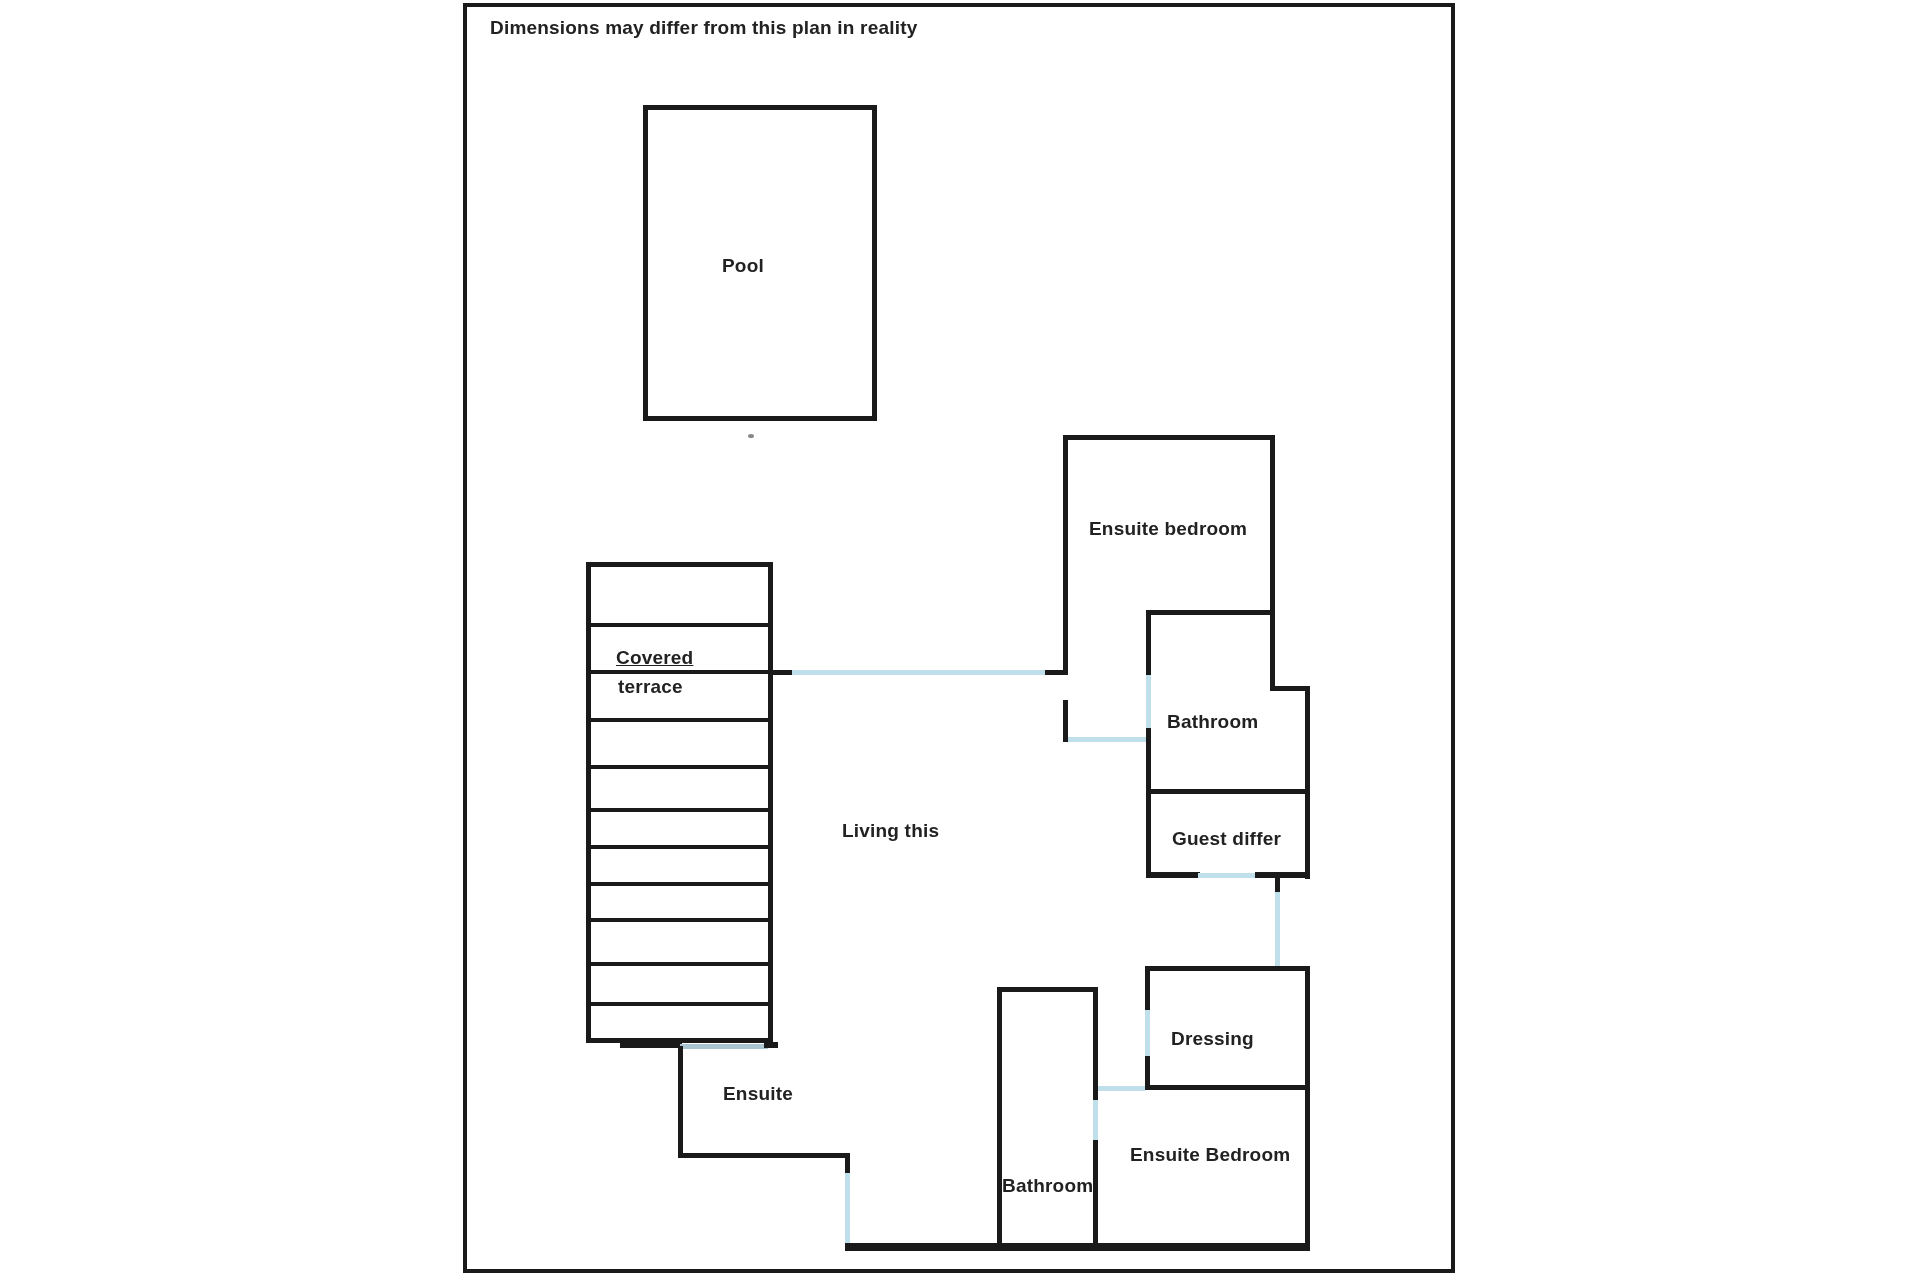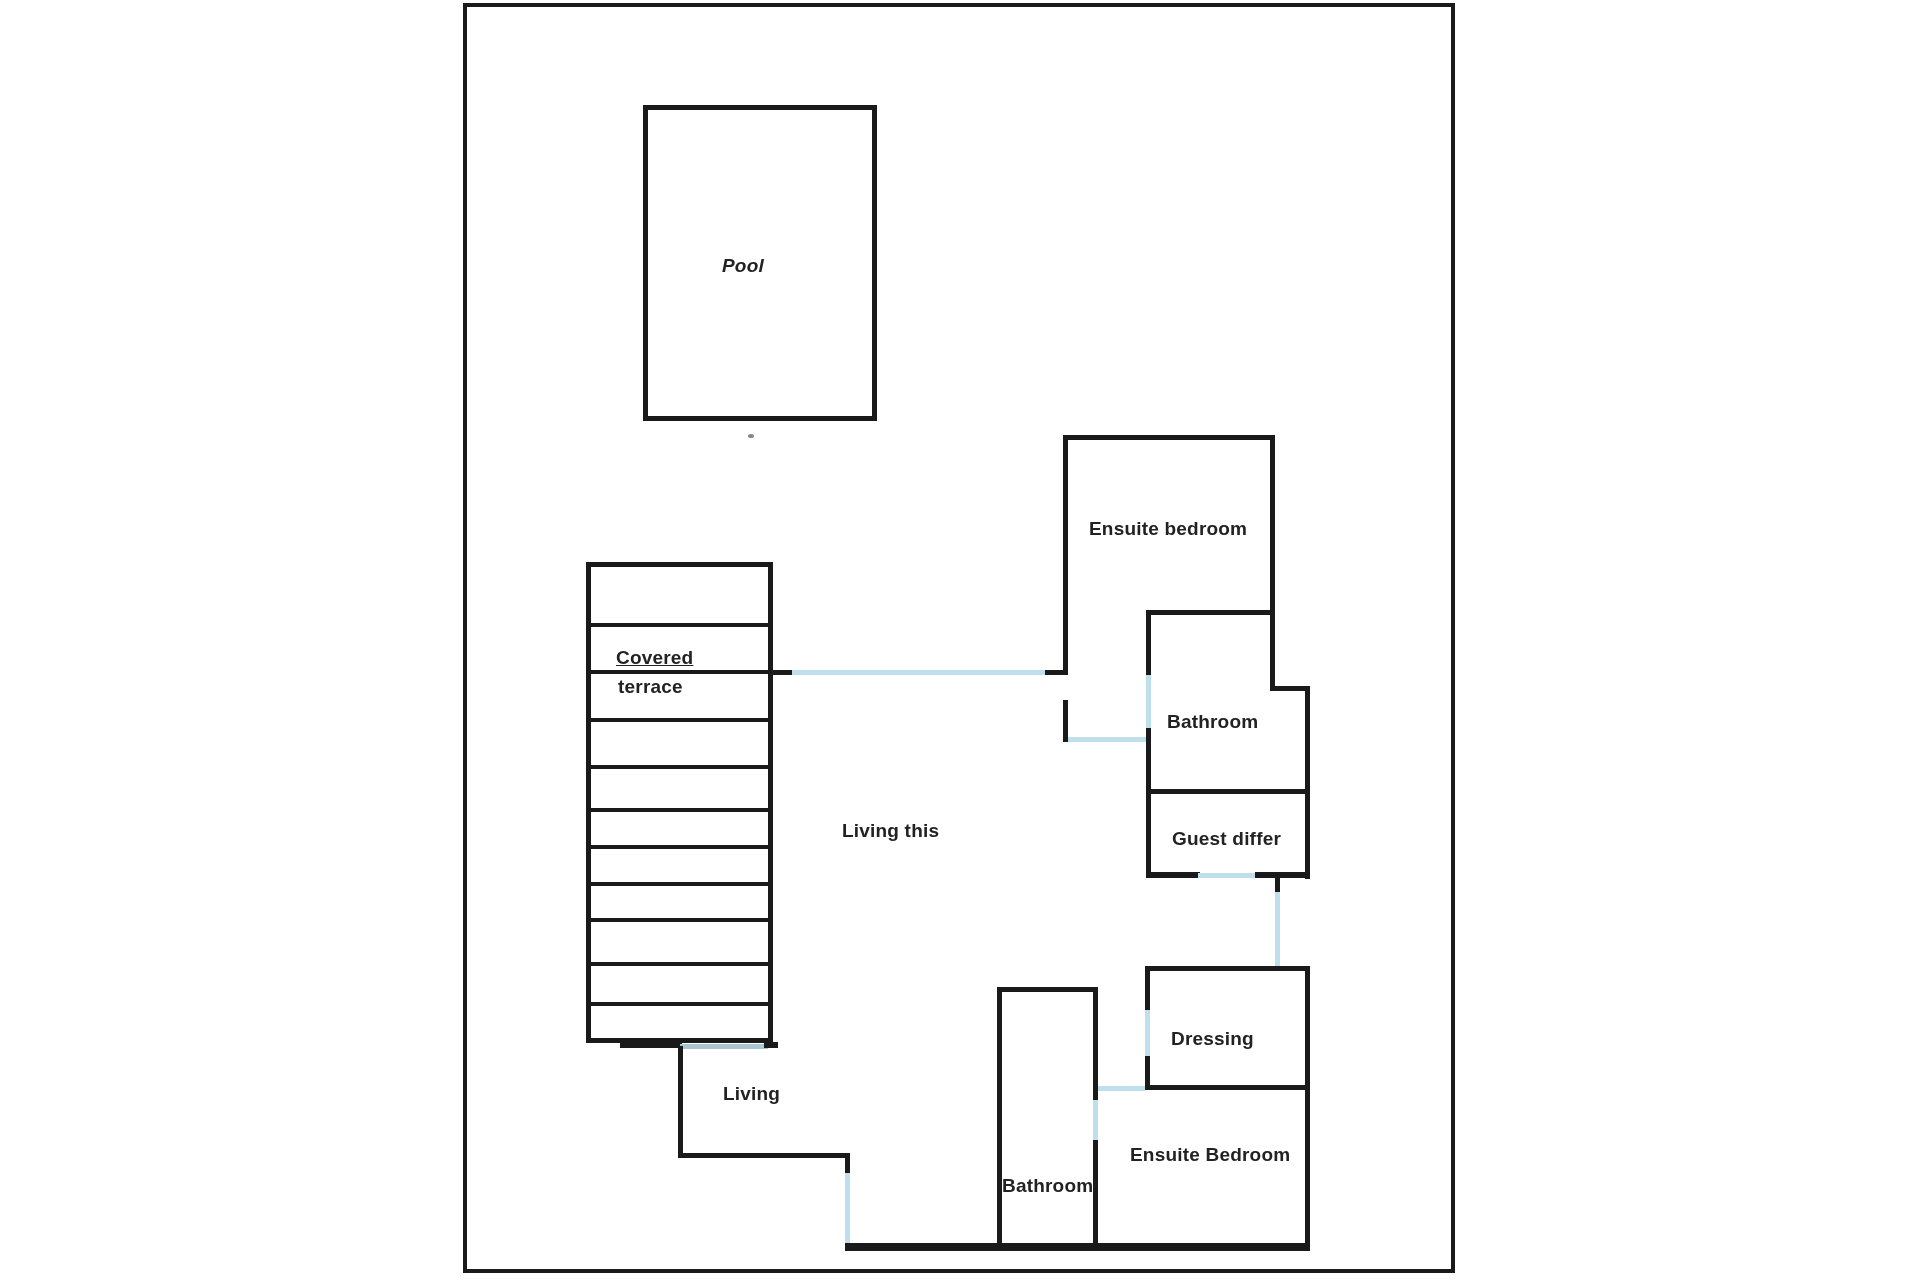--- a/index.html
+++ b/index.html
@@ -37,23 +37,24 @@
     background:#878787;
   }
 </style>
 </head>
 <body>
 
 <div class="canvas">
 
   <div class="outline" style="left:463px;top:3px;width:992px;height:1270px;"></div>
 
+  <div class="label" style="left:490px;top:16px;">Dimensions may differ from this plan in reality</div>
 
   <div class="outline thick" style="left:643px;top:105px;width:234px;height:316px;"></div>
-  <div class="label" style="left:722px;top:254px;font-style:italic;">Pool</div>
+  <div class="label" style="left:722px;top:254px;">Pool</div>
   <div class="dot" style="left:748px;top:434px;"></div>
 
   <div class="outline thick" style="left:586px;top:562px;width:187px;height:481px;"></div>
   <div class="w" style="left:590px;top:623px;width:179px;height:4px;"></div>
   <div class="w" style="left:590px;top:670px;width:179px;height:4px;"></div>
   <div class="w" style="left:590px;top:718px;width:179px;height:4px;"></div>
   <div class="w" style="left:590px;top:765px;width:179px;height:4px;"></div>
   <div class="w" style="left:590px;top:808px;width:179px;height:4px;"></div>
   <div class="w" style="left:590px;top:845px;width:179px;height:4px;"></div>
   <div class="w" style="left:590px;top:882px;width:179px;height:4px;"></div>
@@ -113,15 +114,15 @@
 
   <div class="w" style="left:845px;top:1243px;width:465px;height:8px;"></div>
 
   <div class="w" style="left:620px;top:1043px;width:62px;height:5px;"></div>
   <div class="win2" style="left:680px;top:1044px;width:88px;height:5px;"></div>
   <div class="w" style="left:764px;top:1042px;width:14px;height:6px;"></div>
   <div class="w" style="left:678px;top:1046px;width:5px;height:112px;"></div>
   <div class="w" style="left:678px;top:1153px;width:172px;height:5px;"></div>
   <div class="w" style="left:845px;top:1153px;width:5px;height:20px;"></div>
   <div class="win" style="left:845px;top:1173px;width:5px;height:70px;"></div>
-  <div class="label" style="left:723px;top:1082px;">Living</div>
+  <div class="label" style="left:723px;top:1082px;">Ensuite</div>
 
 </div>
 
 </body></html>

